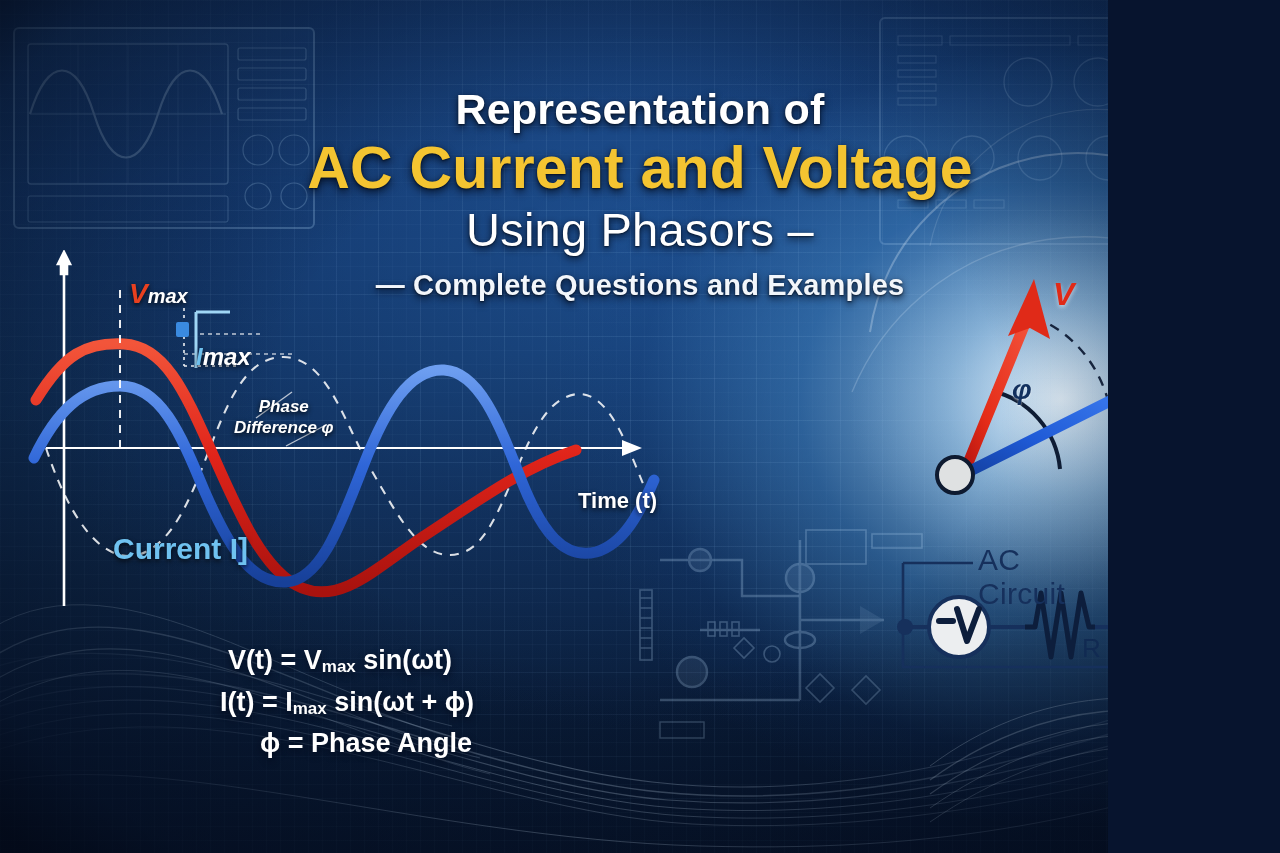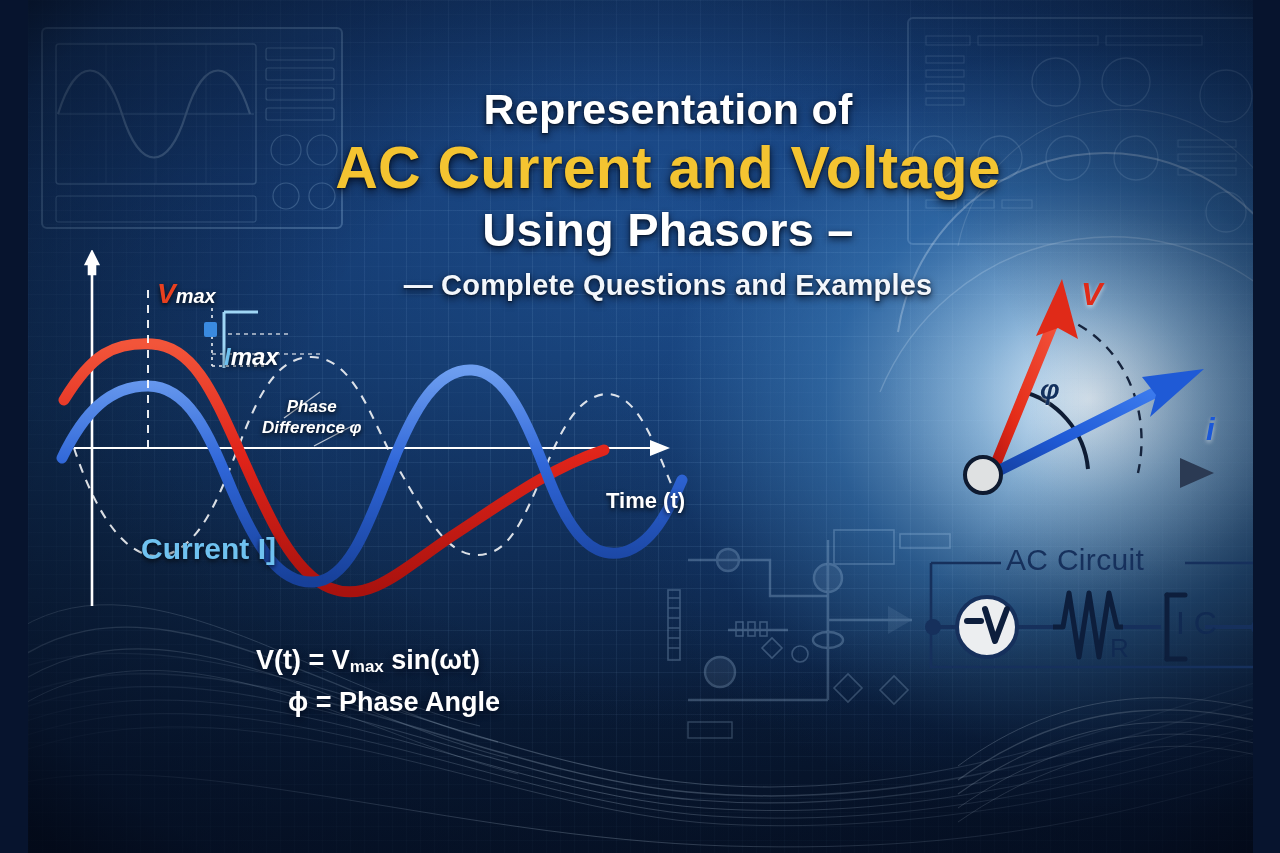--- a/index.html
+++ b/index.html
@@ -1,26 +1,25 @@
 <!DOCTYPE html>
 <html><head>
 <meta charset="utf-8">
 <style>
   html,body{margin:0;padding:0;background:#07142e;}
   body{font-family:"Liberation Sans", sans-serif;}
 
   #poster{
     position:relative;
-    width:1225px;height:853px;
+    width:1108px;height:853px;
     overflow:hidden;
     background:
       radial-gradient(ellipse 620px 520px at 1060px 400px, rgba(196,226,248,.95) 0%, rgba(150,200,238,.75) 18%, rgba(74,146,211,.45) 42%, rgba(26,78,150,.12) 68%, rgba(0,0,0,0) 82%),
       radial-gradient(ellipse 900px 640px at 640px 230px, rgba(37,96,172,.55) 0%, rgba(22,63,128,.30) 48%, rgba(0,0,0,0) 78%),
       linear-gradient(175deg,#12325f 0%, #14396c 20%, #12345f 42%, #0e2748 62%, #091b36 80%, #061227 100%);
-    margin-left: 28px;
   }
 
   
   .bg-grid{
     position:absolute;inset:0;
     background-image:
       linear-gradient(to right, rgba(150,195,235,.085) 1px, transparent 1px),
       linear-gradient(to bottom, rgba(150,195,235,.085) 1px, transparent 1px);
     background-size:42px 42px;
     mask-image:radial-gradient(ellipse 760px 560px at 640px 330px,#000 20%,rgba(0,0,0,.45) 70%,transparent 100%);
@@ -50,21 +49,21 @@
     font-size:43px;font-weight:700;color:#ffffff;letter-spacing:.2px;
     text-shadow:0 3px 7px rgba(2,10,28,.85), 0 1px 2px rgba(0,0,0,.6);
     line-height:1.08;
   }
   .t-line2{
     font-size:59px;font-weight:700;color:#f4c431;letter-spacing:.2px;
     text-shadow:0 3px 8px rgba(2,10,28,.9), 0 1px 2px rgba(0,0,0,.65);
     line-height:1.12;margin-top:3px;
   }
   .t-line3{
-    font-size:47px;font-weight:700;color:#ffffff;letter-spacing:.2px;
+    font-size:47px;font-weight:400;color:#ffffff;letter-spacing:.2px;
     text-shadow:0 3px 7px rgba(2,10,28,.85), 0 1px 2px rgba(0,0,0,.6);
     line-height:1.12;margin-top:2px;
   }
   .t-line4{
     font-size:29px;font-weight:700;color:#f2f6fb;letter-spacing:.2px;
     text-shadow:0 3px 7px rgba(2,10,28,.9), 0 1px 2px rgba(0,0,0,.6);
     margin-top:13px;
   }
 
   
@@ -347,20 +346,21 @@
   </div>
   <div class="lbl lbl-phase">
     <div>Phase</div>
     <div>Difference φ</div>
   </div>
   <div class="lbl lbl-current">Current I]</div>
   <div class="lbl lbl-time">Time (t)</div>
 
   <div class="equations">
     <div class="eq eq-1"><span>V(t)  =  V</span><sub>max</sub><span> sin(ωt)</span></div>
+    <div class="eq eq-2"><span>I(t)  =  I</span><sub>max</sub><span> sin(ωt + ϕ)</span></div>
     <div class="eq eq-3">ϕ  =  Phase Angle</div>
   </div>
 
   <div class="phasor">
     <svg width="330" height="275" viewBox="0 0 330 275">
       <defs>
         <linearGradient id="pRed" x1="0" y1="1" x2="1" y2="0">
           <stop offset="0%" stop-color="#b41410"></stop>
           <stop offset="35%" stop-color="#e42c18"></stop>
           <stop offset="100%" stop-color="#f2513a"></stop>

